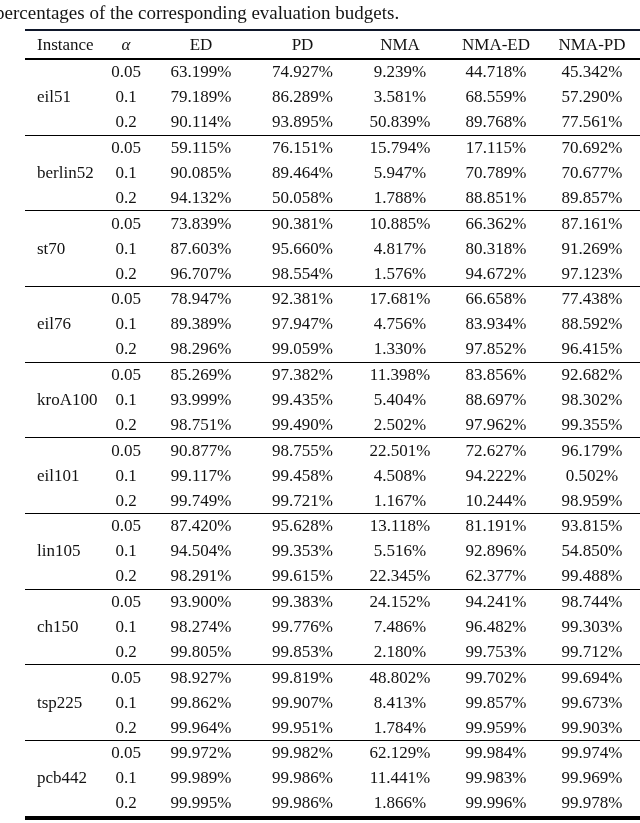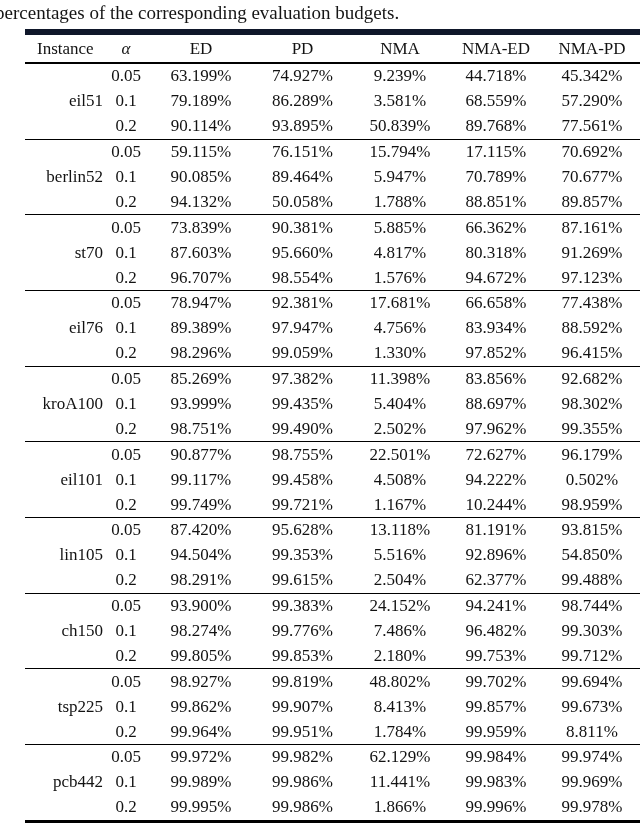--- a/index.html
+++ b/index.html
@@ -23,21 +23,21 @@
     margin: 2px 0 0 -5px;
     white-space: nowrap;
     color: #151515;
   }
   table.results {
     border-collapse: collapse;
     table-layout: fixed;
     width: 615px;
     margin-left: 25px;
     margin-top: 5px;
-    border-top: 6px solid #0f172a;
+    border-top: 2px solid #0f172a;
     border-bottom: 4px solid #000;
   }
   thead { border-bottom: 2px solid #000; }
   tbody.group { border-bottom: 1.5px solid #000; }
   tbody.group:last-child { border-bottom: none; }
   th {
     font-weight: normal;
     font-size: 17px;
     height: 27px;
     padding: 0;
@@ -48,21 +48,21 @@
   th.col-alpha { font-style: italic; }
   td {
     font-size: 17px;
     height: 24.9px;
     padding: 0;
     text-align: center;
     vertical-align: middle;
     white-space: nowrap;
   }
   td.inst {
-    text-align: right;
+    text-align: left;
     padding-left: 12px;
   }
 </style>
 </head>
 <body>
 
 <div class="page">
   <div class="caption">percentages of the corresponding evaluation budgets.</div>
 
   <table class="results">
@@ -140,21 +140,21 @@
           <td>88.851%</td>
           <td>89.857%</td>
         </tr>
       </tbody>
       <tbody class="group">
         <tr>
           <td class="inst" rowspan="3">st70</td>
           <td>0.05</td>
           <td>73.839%</td>
           <td>90.381%</td>
-          <td>5.885%</td>
+          <td>10.885%</td>
           <td>66.362%</td>
           <td>87.161%</td>
         </tr>
         <tr>
           <td>0.1</td>
           <td>87.603%</td>
           <td>95.660%</td>
           <td>4.817%</td>
           <td>80.318%</td>
           <td>91.269%</td>
@@ -264,21 +264,21 @@
           <td>94.504%</td>
           <td>99.353%</td>
           <td>5.516%</td>
           <td>92.896%</td>
           <td>54.850%</td>
         </tr>
         <tr>
           <td>0.2</td>
           <td>98.291%</td>
           <td>99.615%</td>
-          <td>2.504%</td>
+          <td>22.345%</td>
           <td>62.377%</td>
           <td>99.488%</td>
         </tr>
       </tbody>
       <tbody class="group">
         <tr>
           <td class="inst" rowspan="3">ch150</td>
           <td>0.05</td>
           <td>93.900%</td>
           <td>99.383%</td>
@@ -320,21 +320,21 @@
           <td>8.413%</td>
           <td>99.857%</td>
           <td>99.673%</td>
         </tr>
         <tr>
           <td>0.2</td>
           <td>99.964%</td>
           <td>99.951%</td>
           <td>1.784%</td>
           <td>99.959%</td>
-          <td>8.811%</td>
+          <td>99.903%</td>
         </tr>
       </tbody>
       <tbody class="group">
         <tr>
           <td class="inst" rowspan="3">pcb442</td>
           <td>0.05</td>
           <td>99.972%</td>
           <td>99.982%</td>
           <td>62.129%</td>
           <td>99.984%</td>

